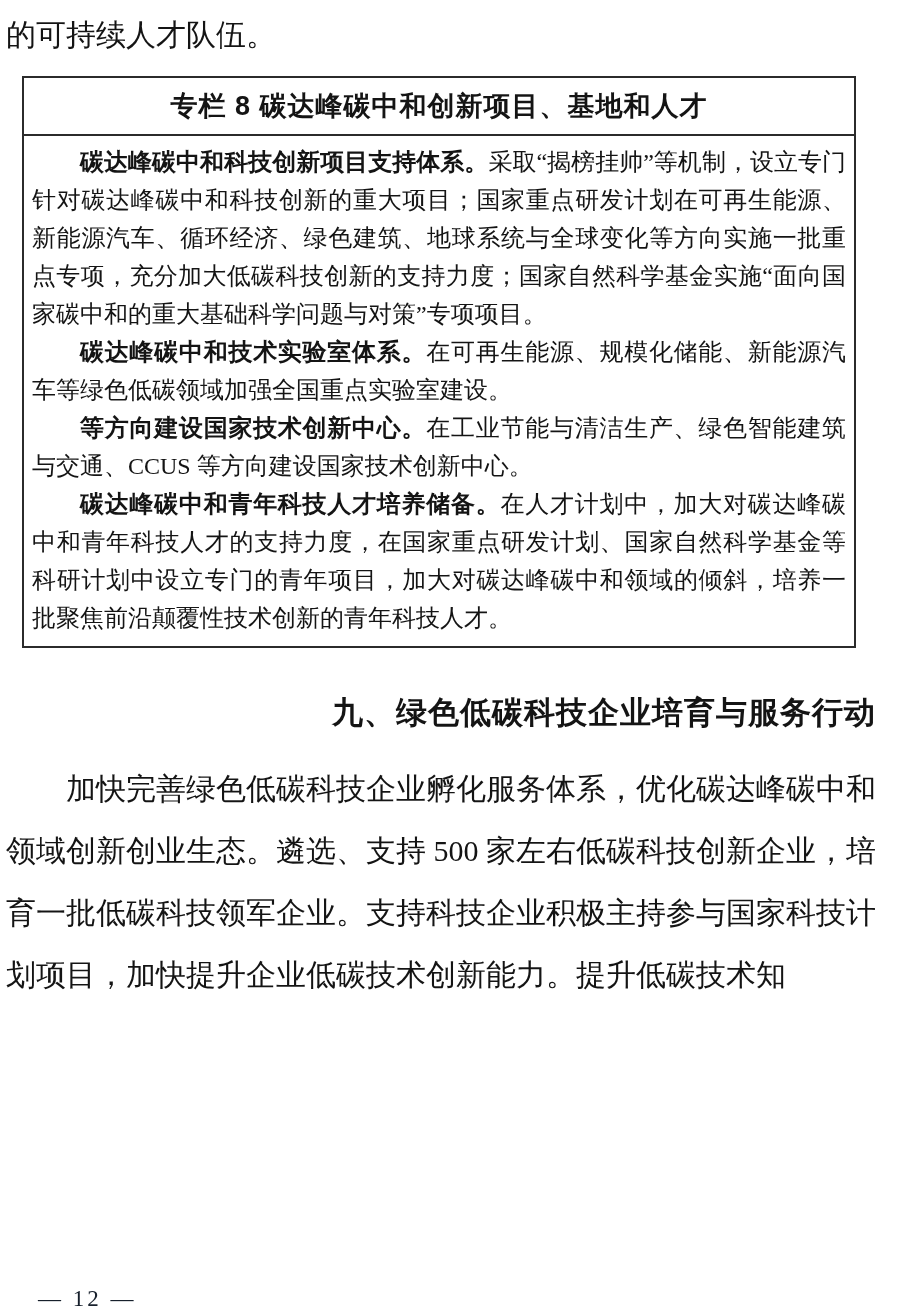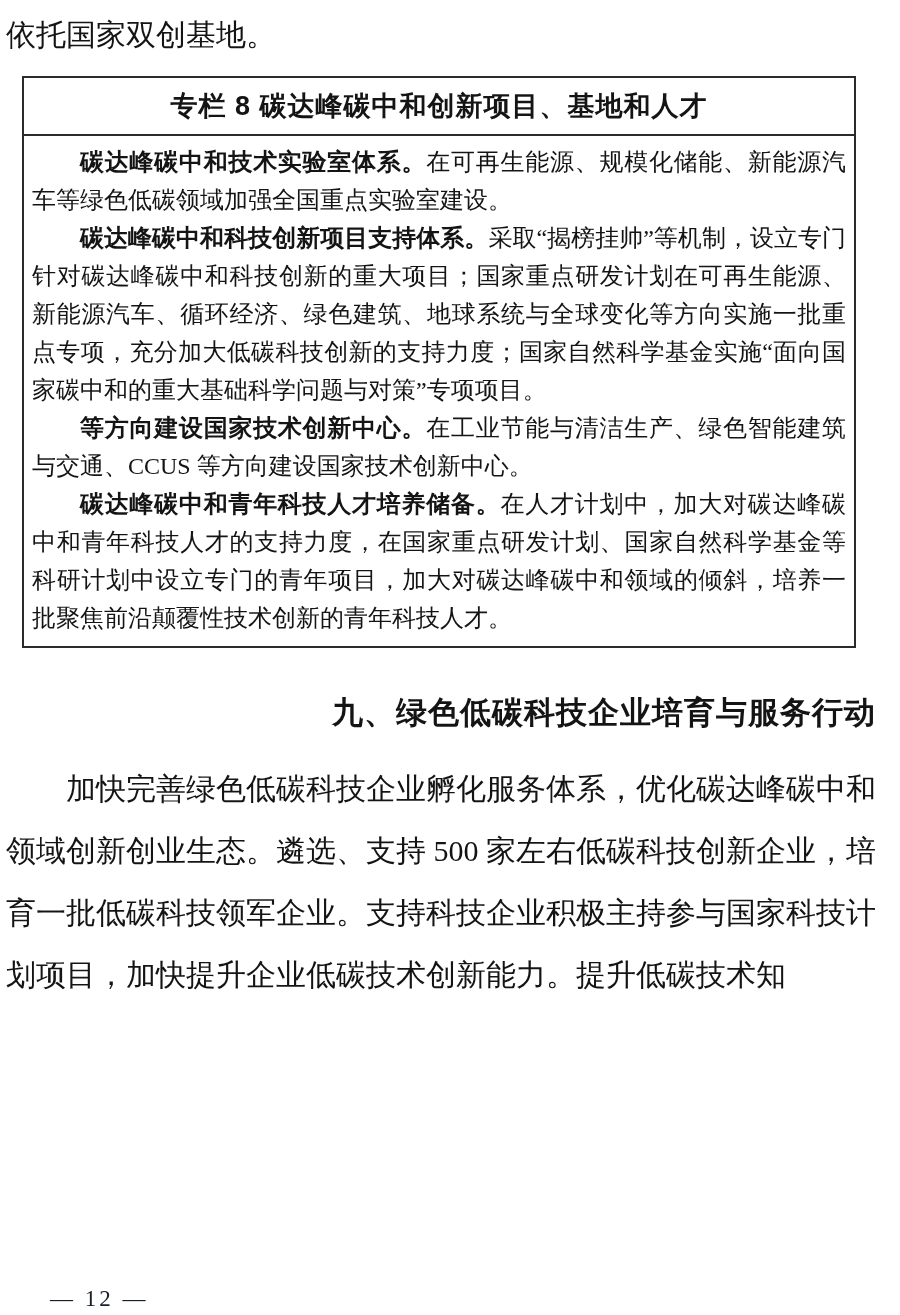--- a/index.html
+++ b/index.html
@@ -53,40 +53,40 @@
   }
   .section-para{
     margin:26px 24px 0 6px;
     text-indent:2em;
     font-size:30px;line-height:62px;
     text-align:justify;
   }
 
   
   .footer{
-    position:absolute;left:50px;bottom:8px;
+    position:absolute;left:38px;bottom:8px;
     font-size:23px;line-height:28px;
     letter-spacing:3px;
     color:#17202c;
   }
 </style>
 </head>
 <body>
 
 <div class="page">
 
   <div class="intro">
-    <div>依托国家双创基地。</div>
+    <div>的可持续人才队伍。</div>
   </div>
 
   <div class="box">
     <div class="box-title">专栏 8  碳达峰碳中和创新项目、基地和人才</div>
     <div class="box-body">
+      <p class="box-para"><strong class="lead">碳达峰碳中和科技创新项目支持体系。</strong><span>采取“揭榜挂帅”等机制，设立专门针对碳达峰碳中和科技创新的重大项目；国家重点研发计划在可再生能源、新能源汽车、循环经济、绿色建筑、地球系统与全球变化等方向实施一批重点专项，充分加大低碳科技创新的支持力度；国家自然科学基金实施“面向国家碳中和的重大基础科学问题与对策”专项项目。</span></p>
       <p class="box-para"><strong class="lead">碳达峰碳中和技术实验室体系。</strong><span>在可再生能源、规模化储能、新能源汽车等绿色低碳领域加强全国重点实验室建设。</span></p>
-      <p class="box-para"><strong class="lead">碳达峰碳中和科技创新项目支持体系。</strong><span>采取“揭榜挂帅”等机制，设立专门针对碳达峰碳中和科技创新的重大项目；国家重点研发计划在可再生能源、新能源汽车、循环经济、绿色建筑、地球系统与全球变化等方向实施一批重点专项，充分加大低碳科技创新的支持力度；国家自然科学基金实施“面向国家碳中和的重大基础科学问题与对策”专项项目。</span></p>
       <p class="box-para"><strong class="lead">等方向建设国家技术创新中心。</strong><span>在工业节能与清洁生产、绿色智能建筑与交通、CCUS 等方向建设国家技术创新中心。</span></p>
       <p class="box-para"><strong class="lead">碳达峰碳中和青年科技人才培养储备。</strong><span>在人才计划中，加大对碳达峰碳中和青年科技人才的支持力度，在国家重点研发计划、国家自然科学基金等科研计划中设立专门的青年项目，加大对碳达峰碳中和领域的倾斜，培养一批聚焦前沿颠覆性技术创新的青年科技人才。</span></p>
     </div>
   </div>
 
   <h2 class="section-heading">九、绿色低碳科技企业培育与服务行动</h2>
 
   <p class="section-para">加快完善绿色低碳科技企业孵化服务体系，优化碳达峰碳中和领域创新创业生态。遴选、支持 500 家左右低碳科技创新企业，培育一批低碳科技领军企业。支持科技企业积极主持参与国家科技计划项目，加快提升企业低碳技术创新能力。提升低碳技术知</p>
 
   <div class="footer">— 12 —</div>

